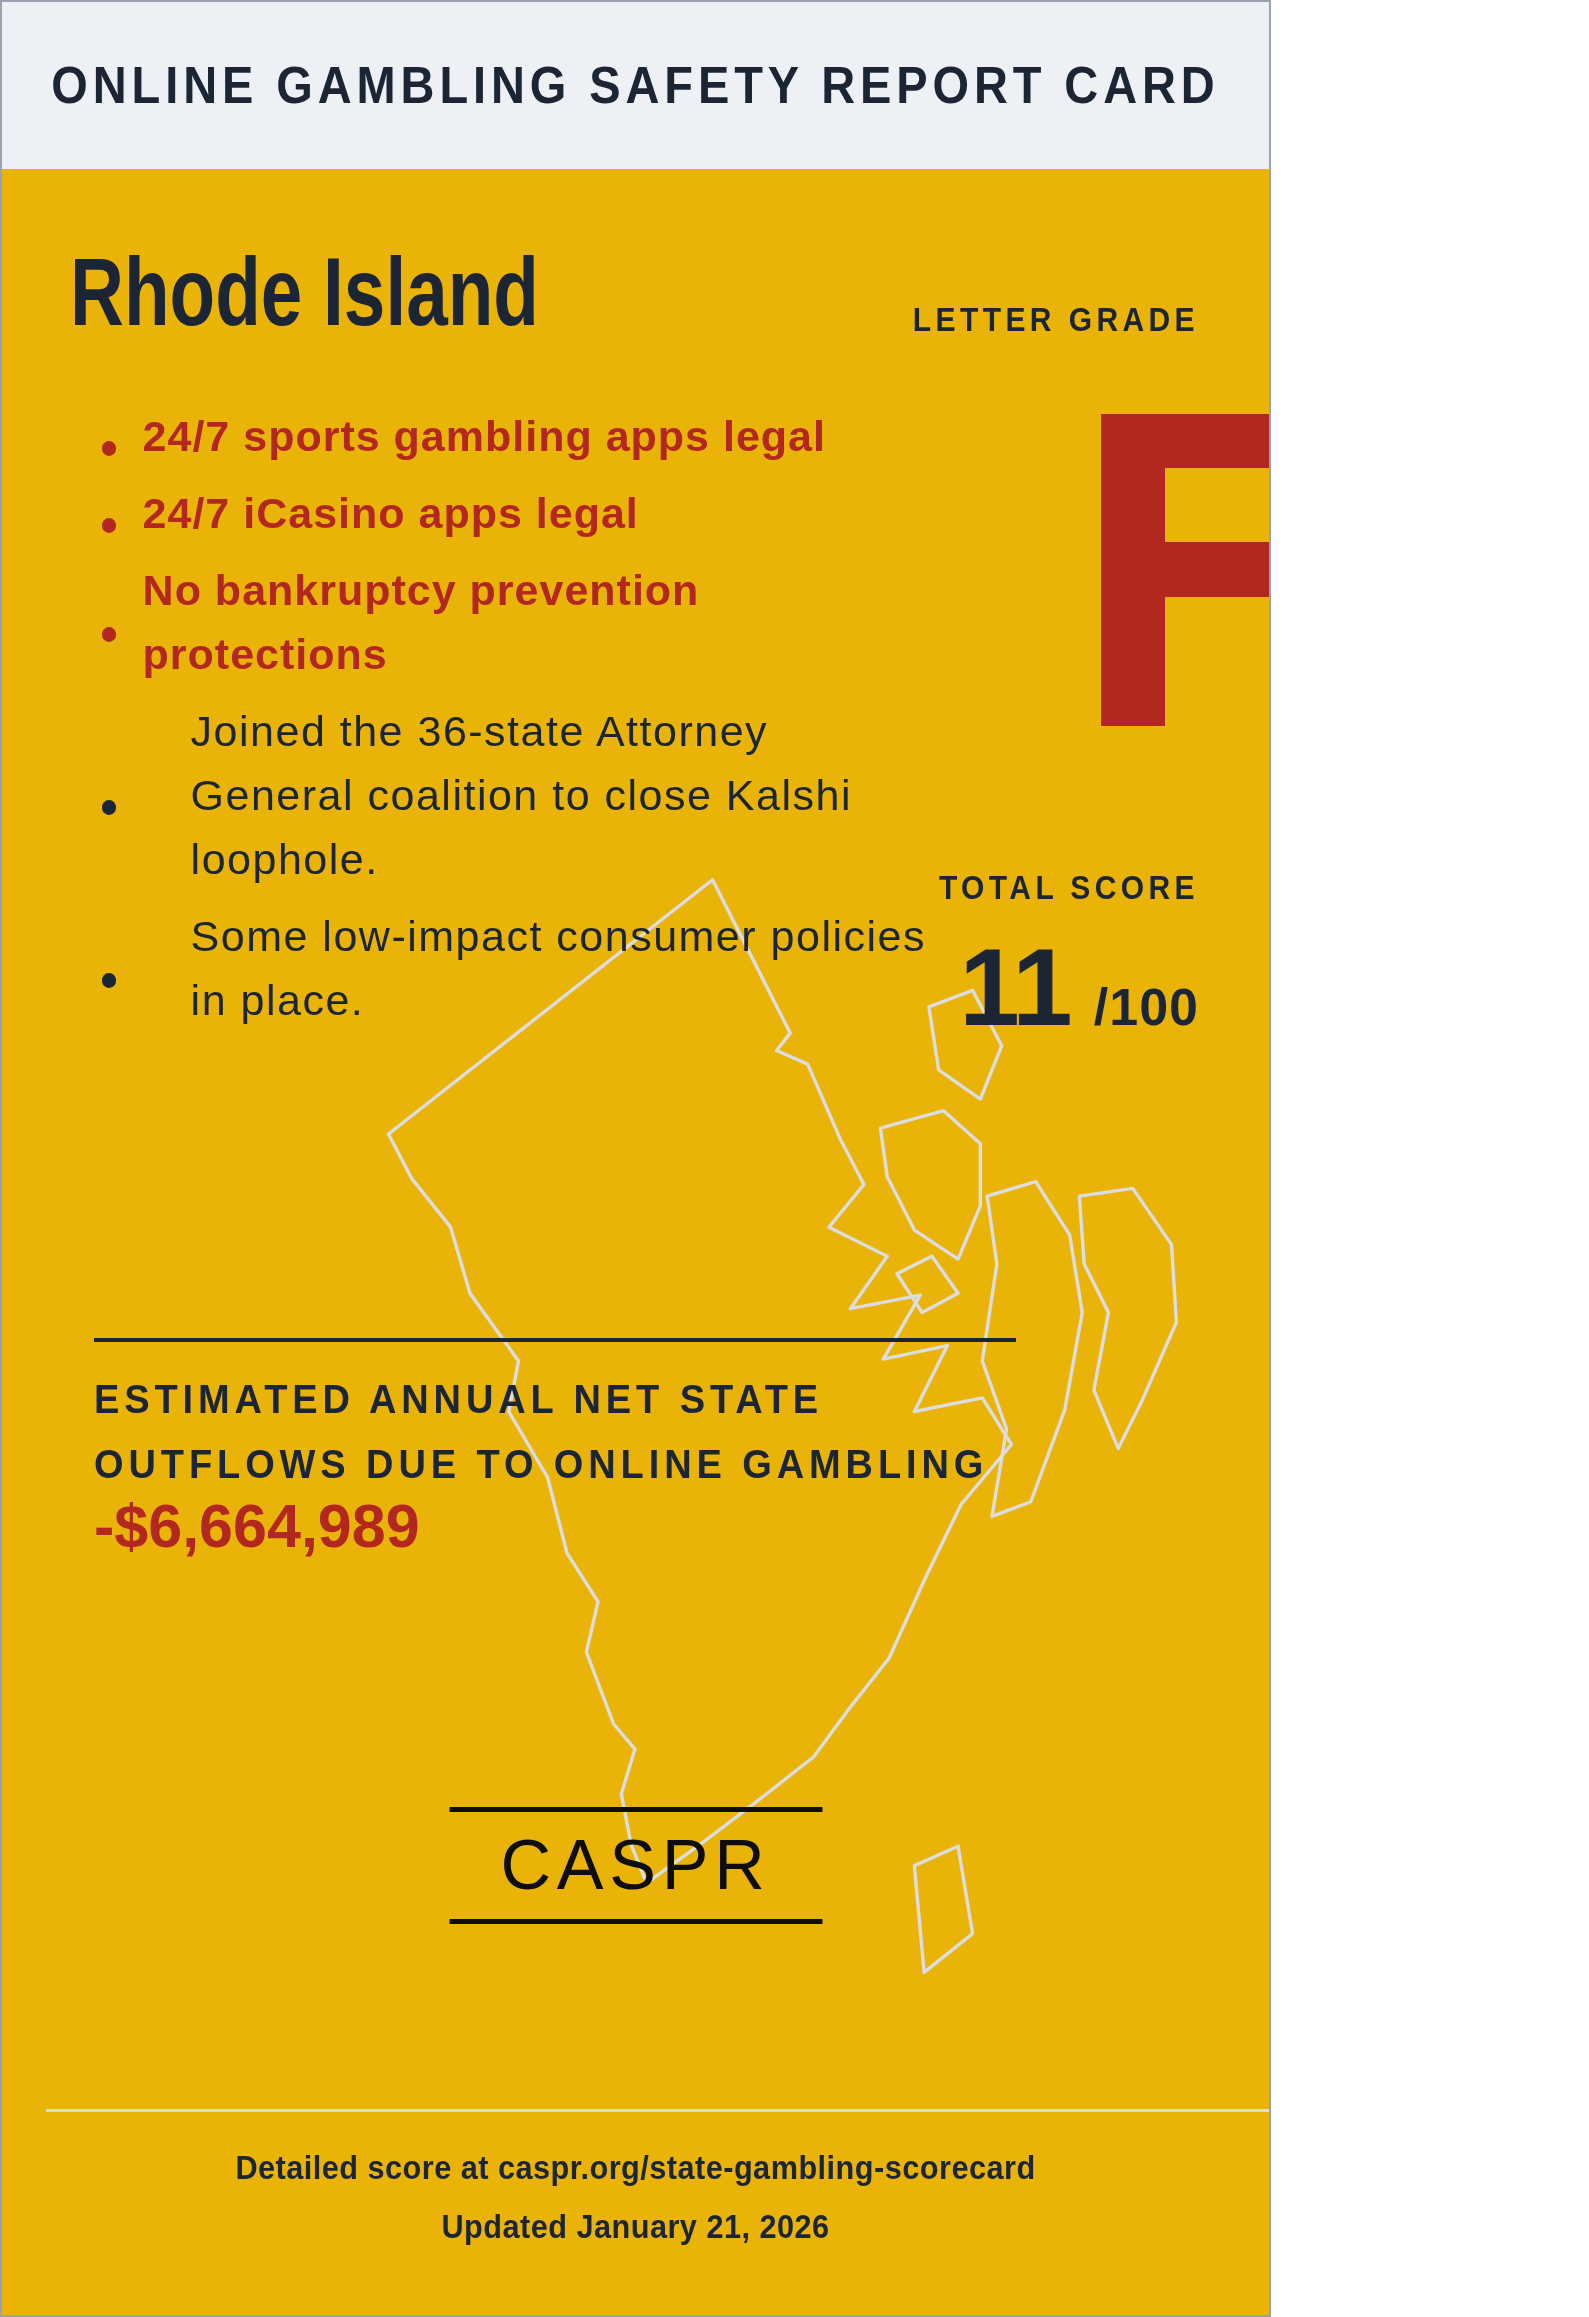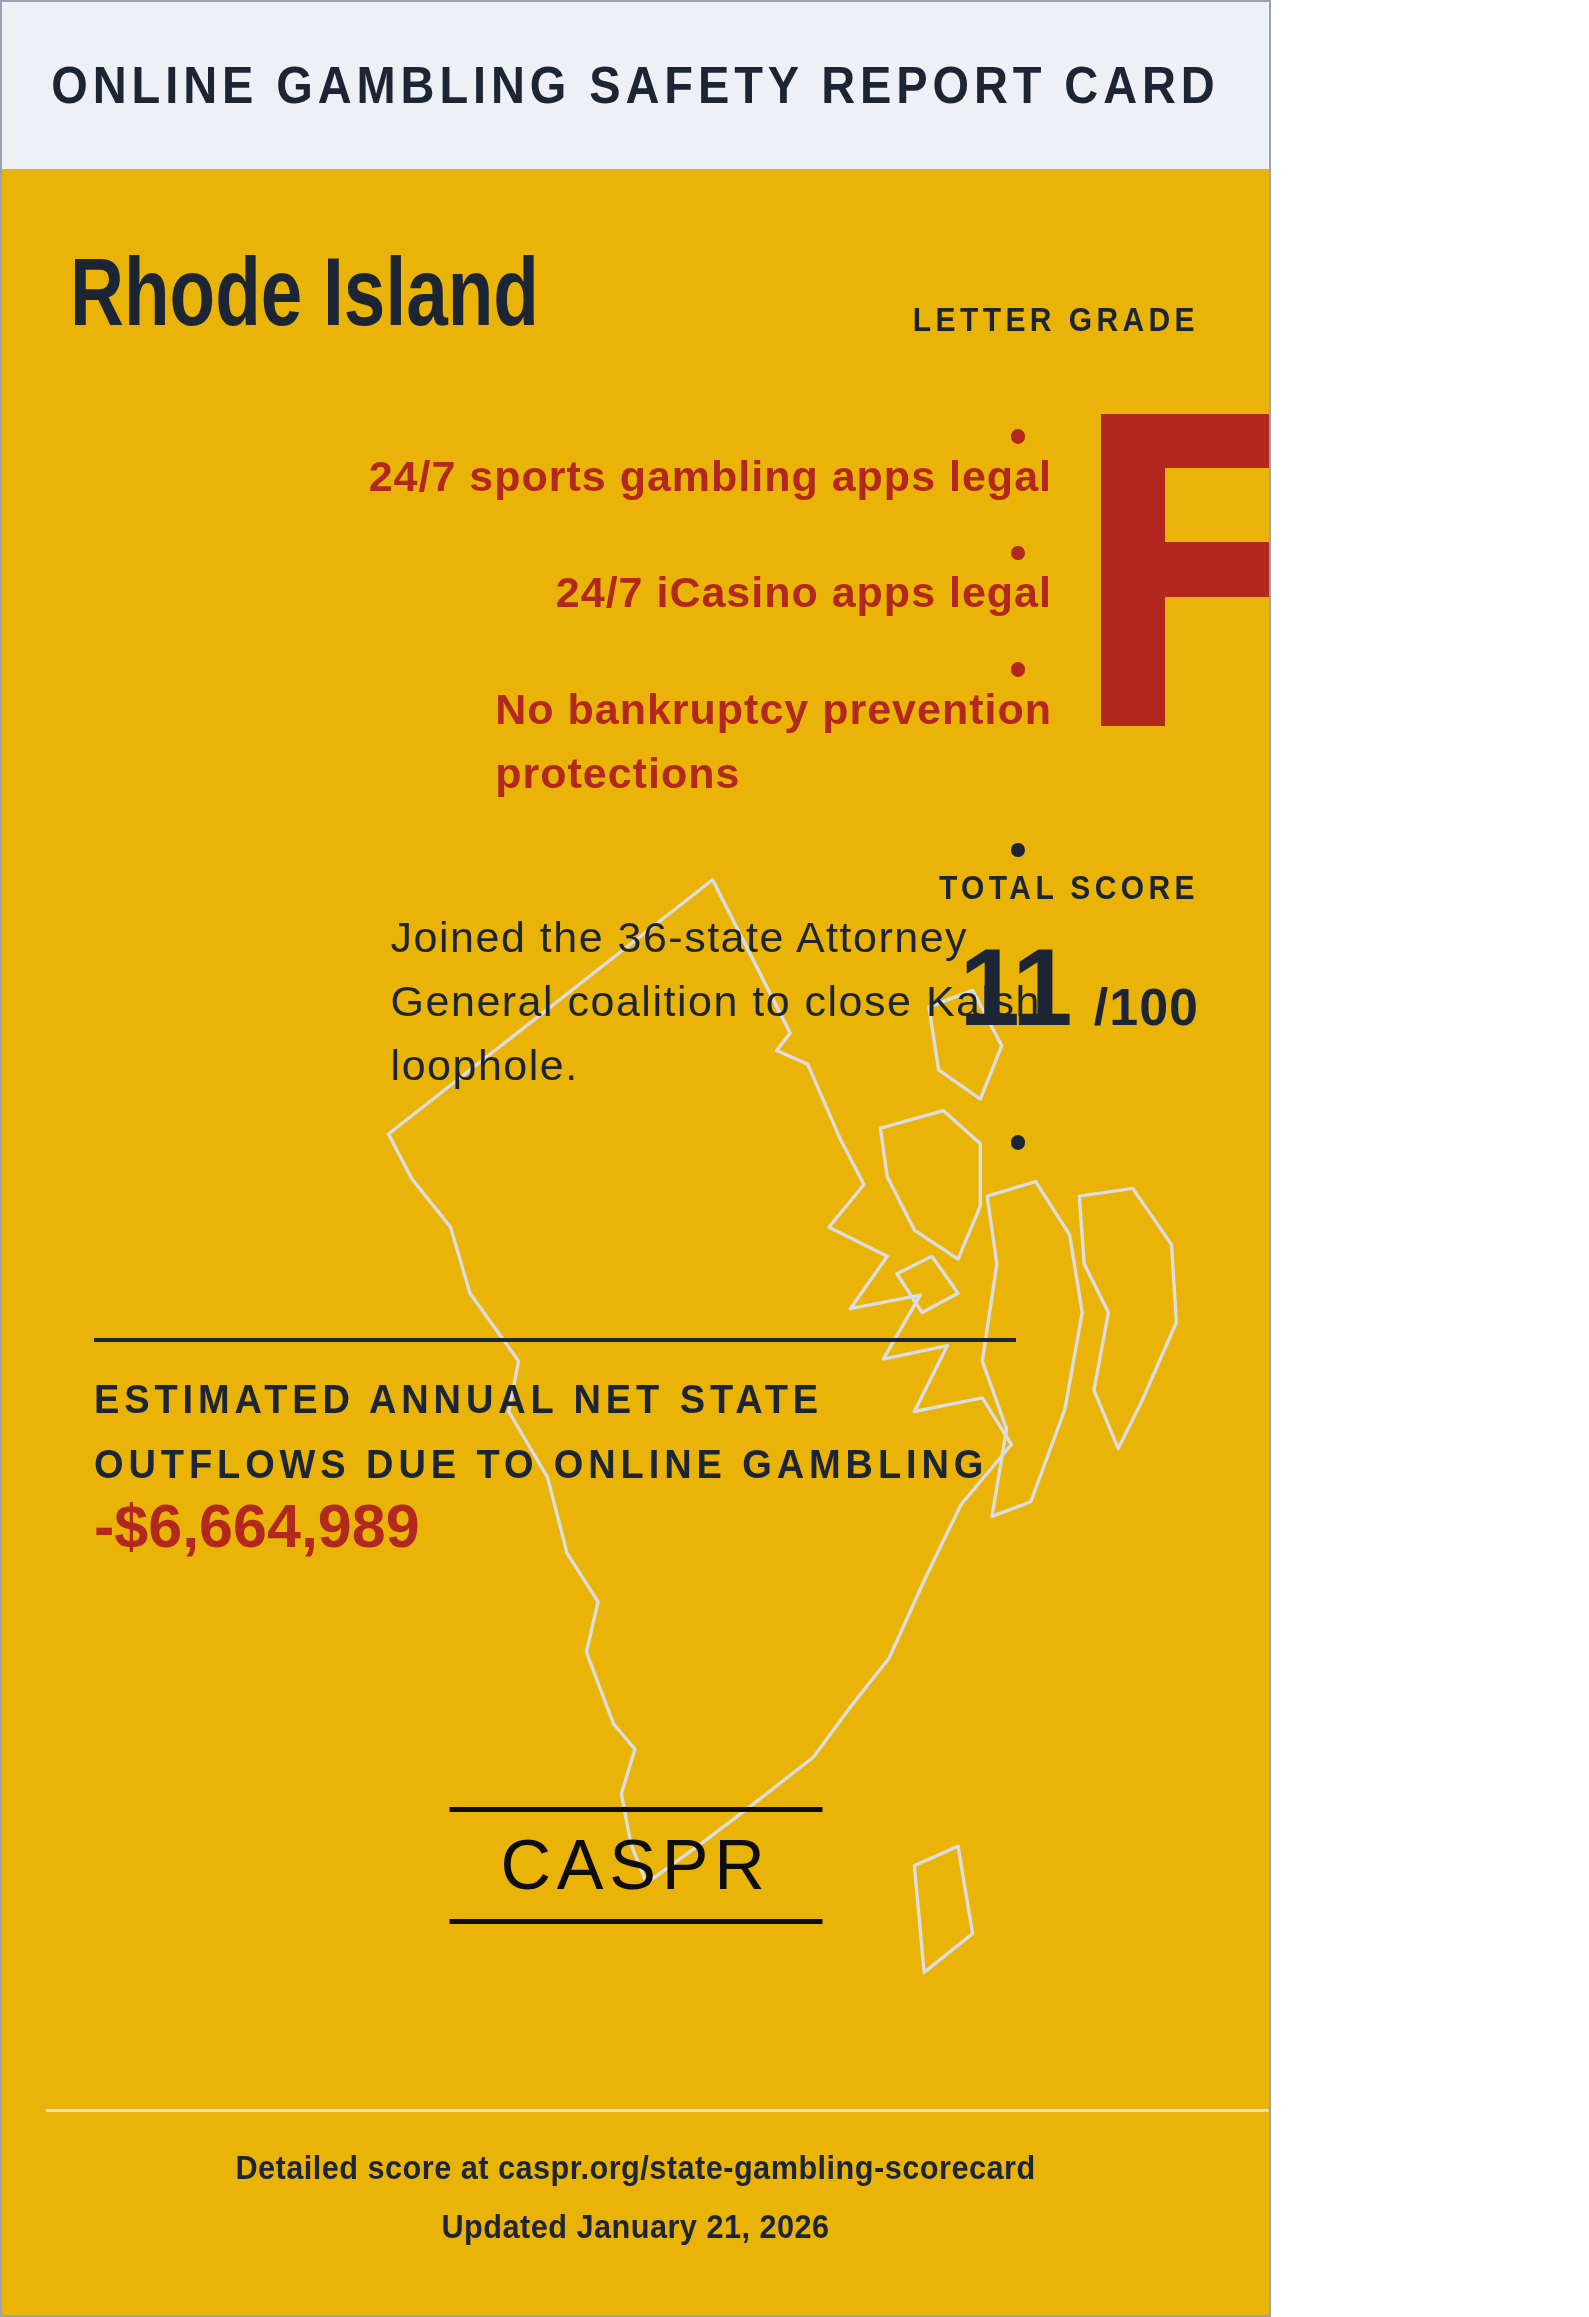--- a/index.html
+++ b/index.html
@@ -32,21 +32,21 @@
   
   .state-name{
     position:absolute;left:68px;top:241px;
     font-size:97px;line-height:97px;font-weight:700;
     color:var(--navy,#1c2534);
     transform:scaleX(0.77);transform-origin:left center;
     white-space:nowrap;
   }
   
   .findings{position:absolute;left:70px;top:402px;width:980px;list-style:none;margin:0;padding:0;}
-  .findings li{display:flex;align-items:flex-end;flex-direction:column;}
+  .findings li{display:flex;align-items:center;}
   .findings li + li{margin-top:13px;}
   .findings .dot{
     flex:0 0 auto;width:13.6px;height:14.6px;border-radius:50%;
     margin:25px 27px 0 30px;background:currentColor;
   }
   .findings .text{
     font-size:43px;line-height:64px;letter-spacing:1px;
     white-space:pre-line;color:inherit;
   }
   li[data-severity="red"]{color:var(--red,#b2281e);}
@@ -155,20 +155,22 @@
 protections</span>
     </li>
     <li data-severity="navy">
       <span class="dot"></span>
       <span class="text">Joined the 36-state Attorney
 General coalition to close Kalshi
 loophole.</span>
     </li>
     <li data-severity="navy">
       <span class="dot"></span>
+      <span class="text">Some low-impact consumer policies
+in place.</span>
     </li>
   </ul>
 
   <div class="grade-label">LETTER GRADE</div>
   <div class="grade-shape">
     <span class="sr">F-</span>
     <div class="bar f-stem"></div>
     <div class="bar f-top-arm"></div>
     <div class="bar f-mid-arm"></div>
     <div class="bar f-minus"></div>

